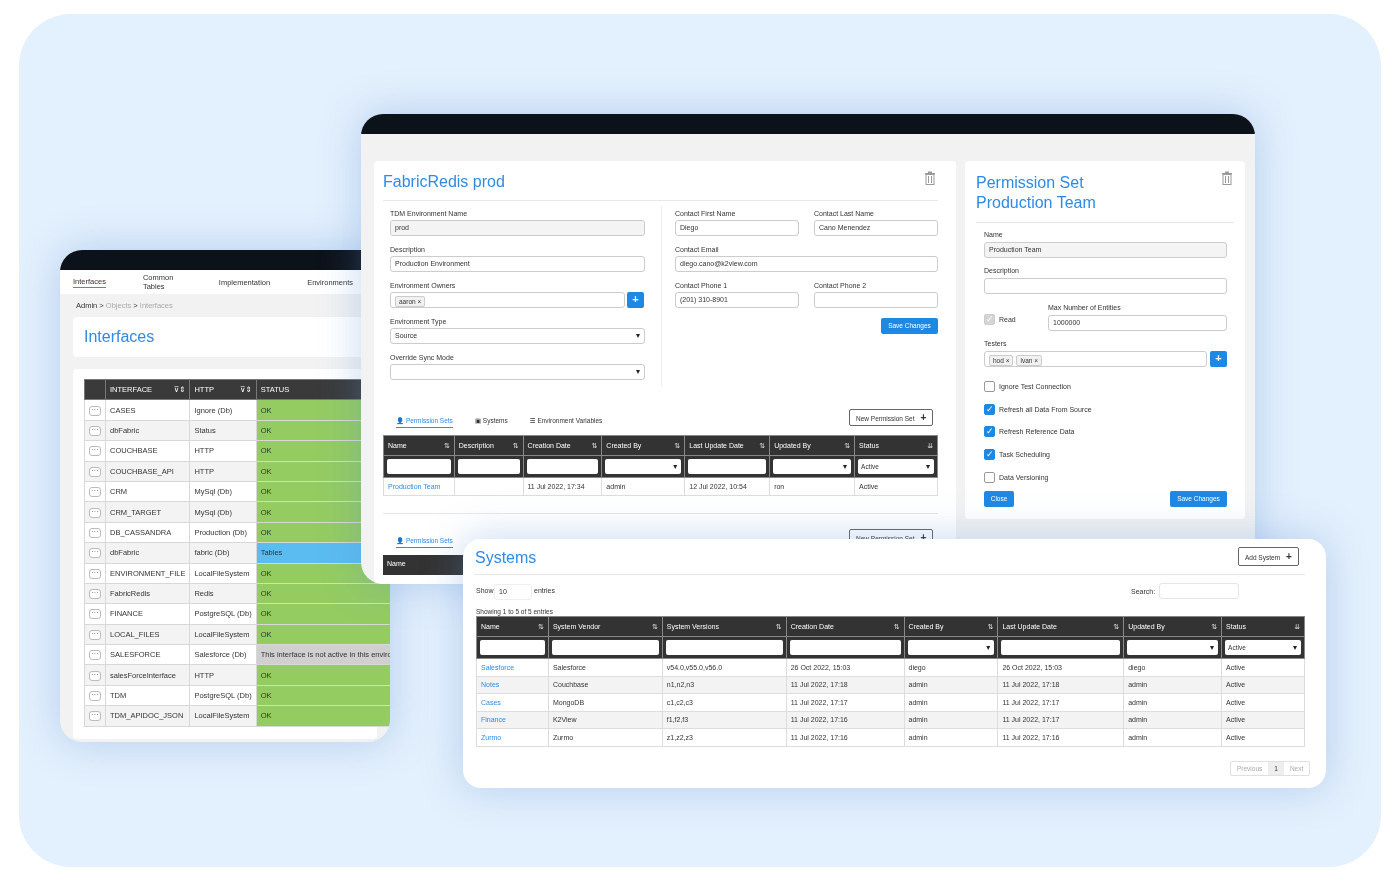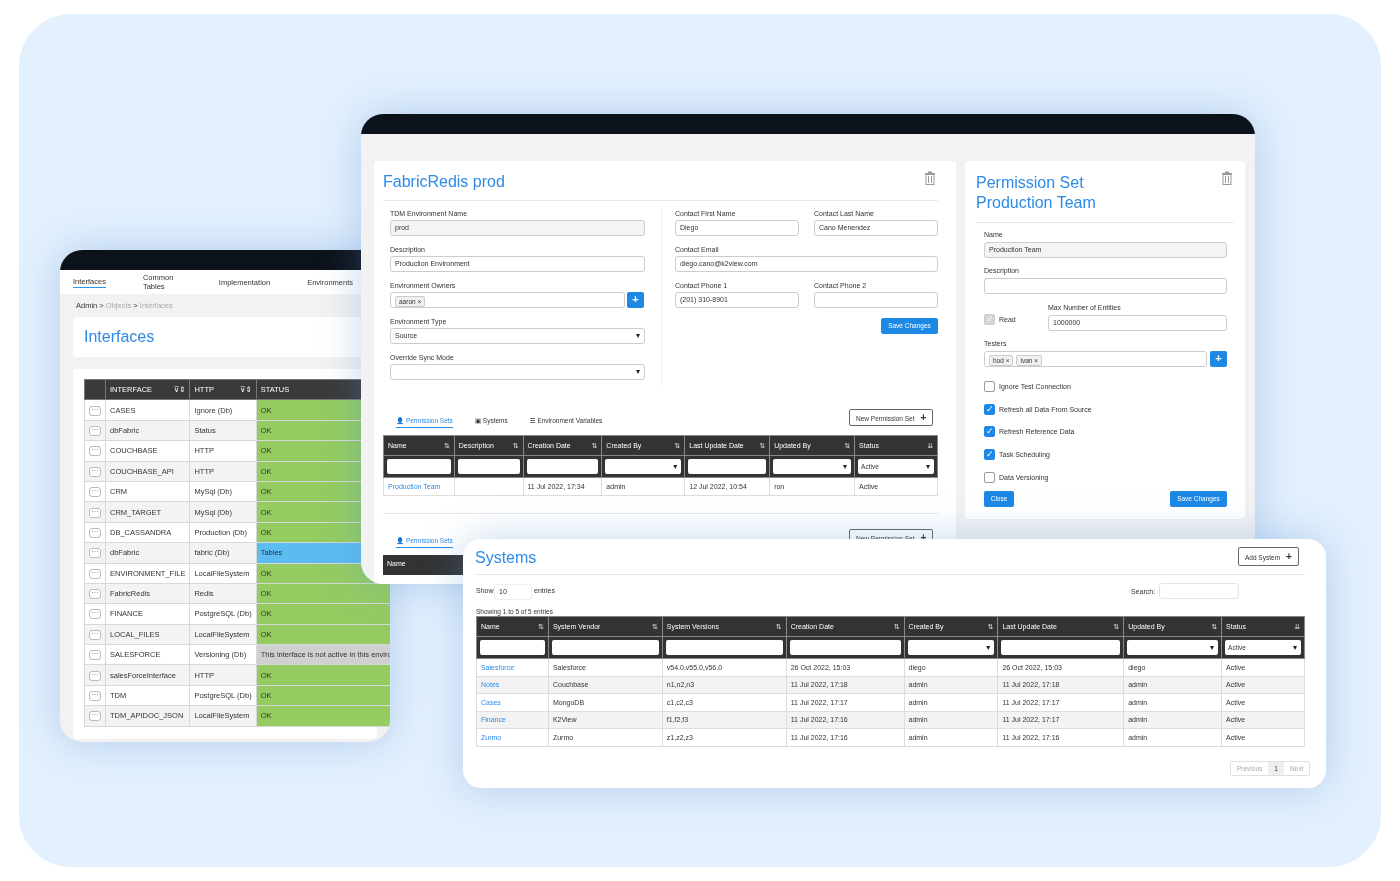--- a/index.html
+++ b/index.html
@@ -164,21 +164,21 @@
           </tr>
           <tr>
             <td><span class="dots">···</span></td>
             <td>LOCAL_FILES</td>
             <td>LocalFileSystem</td>
             <td class="ok">OK</td>
           </tr>
           <tr>
             <td><span class="dots">···</span></td>
             <td>SALESFORCE</td>
-            <td>Versioning (Db)</td>
+            <td>Salesforce (Db)</td>
             <td class="inactive">This interface is not active in this environment</td>
           </tr>
           <tr>
             <td><span class="dots">···</span></td>
             <td>salesForceInterface</td>
             <td>HTTP</td>
             <td class="ok">OK</td>
           </tr>
           <tr>
             <td><span class="dots">···</span></td>

